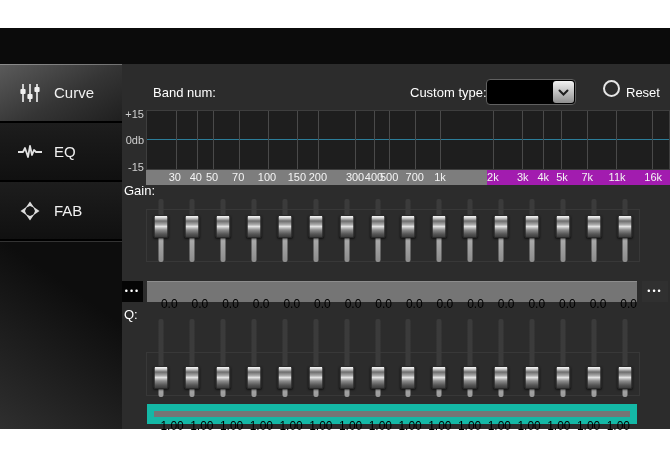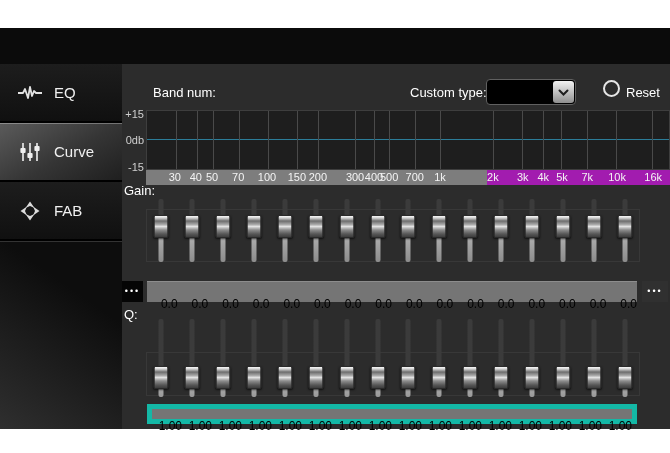--- a/index.html
+++ b/index.html
@@ -65,58 +65,58 @@
   .thumb { position:absolute; left:50%; transform:translateX(-50%); width:15px; height:23px; border-radius:2px;
            border:1px solid #2a2a2a; box-shadow:0 1px 2px rgba(0,0,0,.65);
            background:linear-gradient(180deg,#f8f8f8 0%,#d5d5d5 9%,#6d6d6d 24%,#a6a6a6 40%,#e2e2e2 50%,#8e8e8e 66%,#565656 86%,#3d3d3d 100%); }
   .gain-sliders .thumb { top:27%; }
   .q-sliders .thumb { top:60%; }
   .slider-frame { position:absolute; left:24px; width:494px; border:1px solid rgba(255,255,255,.06); }
 
   
   .values-bar { position:absolute; left:25px; width:490px; background:#757575; display:flex; }
   .gain-values { top:217px; height:21px; box-shadow:inset 0 1px 0 rgba(255,255,255,.18); }
-  .q-values { top:340px; height:20px; border:5px solid #14b8a6; }
+  .q-values { top:340px; height:20px; border:7px solid #14b8a6; }
   .value-cell { flex:1; text-align:right; align-self:center; font-size:12px; color:#000000;margin-top:24px; }
   .more-btn { position:absolute; height:21px; color:#fff; font-size:9px; letter-spacing:2px; text-align:center;
               line-height:21px; cursor:pointer; border:none; }
   .more-left { left:0; top:217px; width:21px; background:#050505; }
   .more-right { left:520px; top:217px; width:26px; background:#303030; }
 </style>
 </head>
 <body>
 
 <div class="screen">
 
   <div class="statusbar">
   </div>
 
   <div class="content">
 
     <aside class="sidebar">
-      <div class="side-item">
-        <span class="side-icon">
-          <svg width="26" height="16" viewBox="0 0 26 16">
-              <polyline points="1,8 6,8 8,4 11,13 13,2 15,11 17,6 19,8 25,8" fill="none" stroke="#e2e2e2" stroke-width="1.8" stroke-linejoin="round"></polyline>
-            </svg>
-        </span>
-        <span>EQ</span>
-      </div>
       <div class="side-item selected">
         <span class="side-icon">
           <svg width="22" height="22" viewBox="0 0 22 22">
             <line x1="4" y1="2" x2="4" y2="20" stroke="#dedede" stroke-width="1.8"></line>
             <line x1="11" y1="2" x2="11" y2="20" stroke="#dedede" stroke-width="1.8"></line>
             <line x1="18" y1="2" x2="18" y2="20" stroke="#dedede" stroke-width="1.8"></line>
             <rect x="1.4" y="7" width="5.2" height="5" rx="1" fill="#f0f0f0"></rect>
             <rect x="8.4" y="12" width="5.2" height="5" rx="1" fill="#f0f0f0"></rect>
             <rect x="15.4" y="5" width="5.2" height="5" rx="1" fill="#f0f0f0"></rect>
           </svg>
         </span>
         <span>Curve</span>
+      </div>
+      <div class="side-item">
+        <span class="side-icon">
+          <svg width="26" height="16" viewBox="0 0 26 16">
+              <polyline points="1,8 6,8 8,4 11,13 13,2 15,11 17,6 19,8 25,8" fill="none" stroke="#e2e2e2" stroke-width="1.8" stroke-linejoin="round"></polyline>
+            </svg>
+        </span>
+        <span>EQ</span>
       </div>
       <div class="side-item">
         <span class="side-icon">
           <svg width="22" height="22" viewBox="0 0 22 22" fill="#dcdcdc">
             <polygon points="11,1.5 15.5,8 11,6 6.5,8"></polygon>
             <polygon points="11,20.5 15.5,14 11,16 6.5,14"></polygon>
             <polygon points="1.5,11 8,6.5 6,11 8,15.5"></polygon>
             <polygon points="20.5,11 14,6.5 16,11 14,15.5"></polygon>
           </svg>
         </span>
@@ -180,21 +180,21 @@
           <span class="freq-label" style="left: 39.9%;">300</span>
           <span class="freq-label" style="left: 43.5%;">400</span>
           <span class="freq-label" style="left: 46.4%;">500</span>
           <span class="freq-label" style="left: 51.3%;">700</span>
           <span class="freq-label" style="left: 56.1%;">1k</span>
           <span class="freq-label" style="left: 66.2%;">2k</span>
           <span class="freq-label" style="left: 71.9%;">3k</span>
           <span class="freq-label" style="left: 75.8%;">4k</span>
           <span class="freq-label" style="left: 79.4%;">5k</span>
           <span class="freq-label" style="left: 84.2%;">7k</span>
-          <span class="freq-label" style="left: 89.9%;">10k</span>
+          <span class="freq-label" style="left: 89.9%;">11k</span>
           <span class="freq-label" style="left: 96.8%;">16k</span>
         </div>
 
       <span class="section-label" style="top:119px">Gain:</span>
       <div class="slider-frame" style="top:145px; height:53px"></div>
       <div class="sliders gain-sliders">
           <div class="slider">
             <div class="track"></div>
             <div class="thumb"></div>
           </div>

